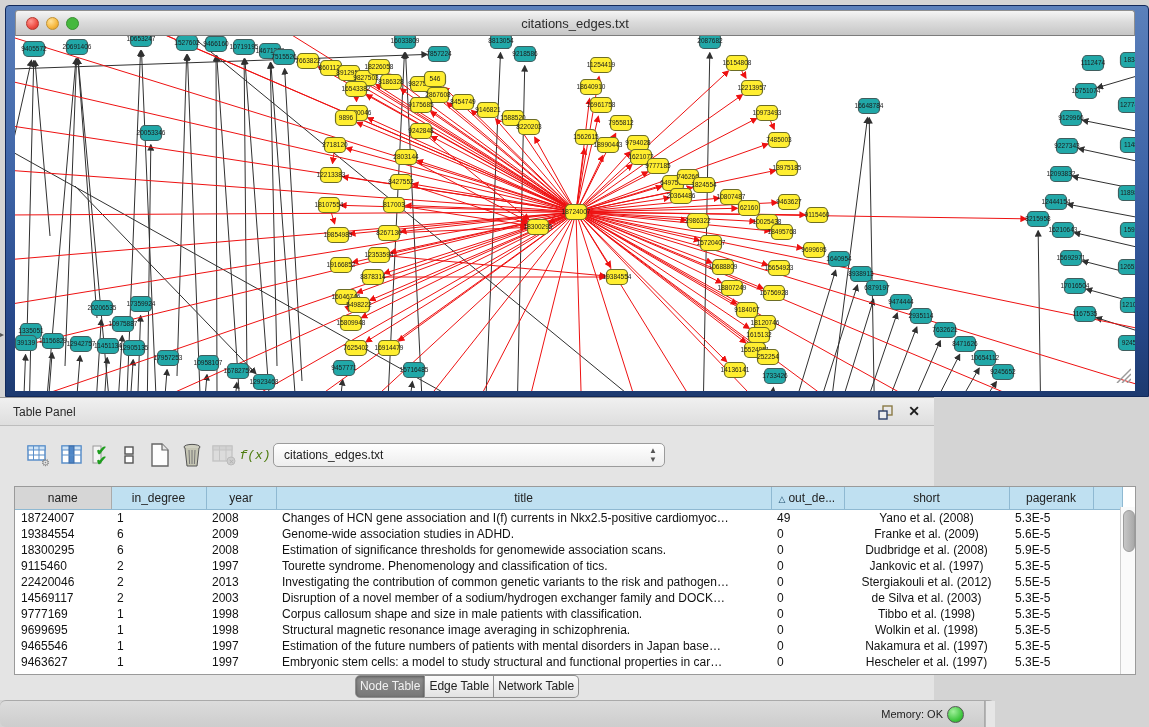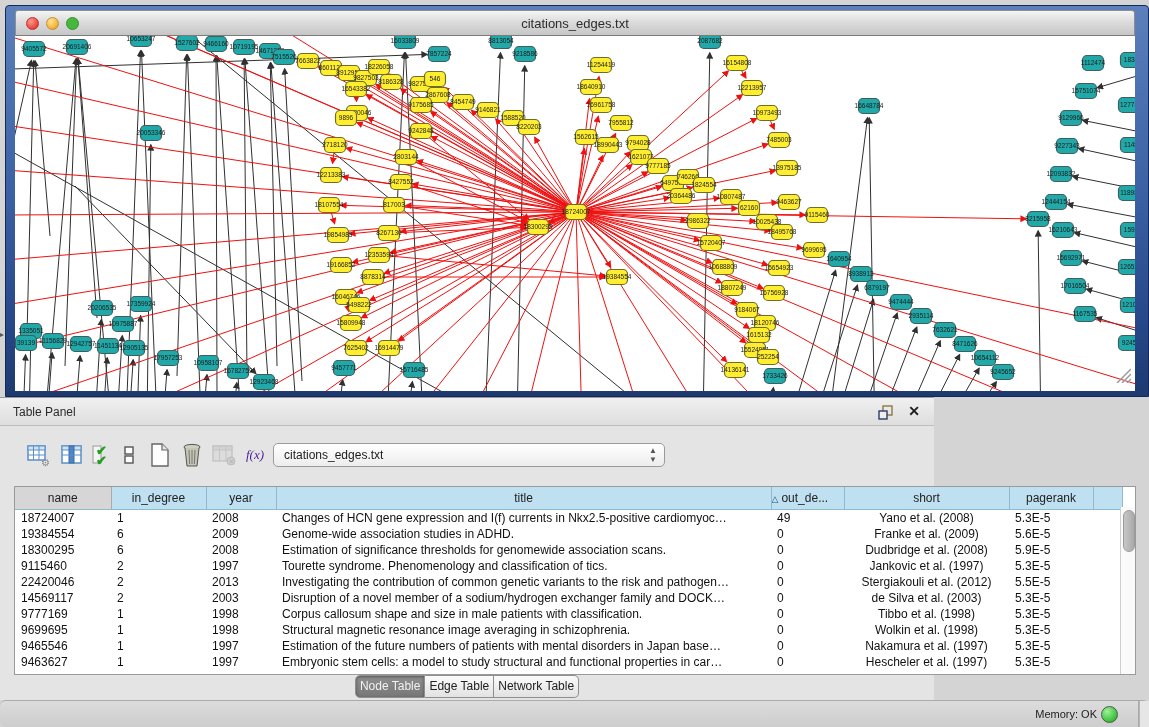--- a/index.html
+++ b/index.html
@@ -37,21 +37,21 @@
   .panel-header{position:absolute;left:0;top:0;width:100%;height:28px;
     background:linear-gradient(180deg,#f0f0f0,#dedede);border-bottom:1px solid #bdbdbd;box-sizing:border-box;}
   .panel-header .ptitle{position:absolute;left:13px;top:7px;font-size:12px;color:#2a2a2a;}
   .float-ic{position:absolute;right:40px;top:6px;width:17px;height:17px;cursor:pointer;}
   .close-ic{position:absolute;right:14px;top:5px;font-size:14px;font-weight:bold;color:#1c1c1c;cursor:pointer;}
 
   .toolbar{position:absolute;left:0;top:28px;width:100%;height:58px;}
   .tbtn{position:absolute;top:14px;width:30px;height:30px;display:flex;align-items:center;
     justify-content:center;cursor:pointer;}
   .tbtn.disabled{opacity:.55;cursor:default;}
-  .fxtxt{font-family:Liberation Serif, serif;font-style:italic;font-size:13px;color:#4c1d95;}
+  .fxtxt{font-family:Liberation Mono, monospace;font-style:italic;font-size:13px;color:#4d7c0f;}
   .combo{position:absolute;left:273px;top:17px;width:392px;height:24px;box-sizing:border-box;
     background:linear-gradient(180deg,#ffffff,#ededed);border:1px solid #9b9b9b;border-radius:5px;
     font-size:12px;color:#1c1c1c;line-height:22px;padding-left:10px;cursor:pointer;}
   .stepper{position:absolute;right:7px;top:2px;display:flex;flex-direction:column;line-height:9px;
     font-size:8px;color:#555;}
 
   .table-wrap{position:absolute;left:14px;top:88px;width:1122px;height:189px;background:#fff;
     border:1px solid #9a9a9a;box-sizing:border-box;overflow:hidden;}
   table.grid{border-collapse:collapse;table-layout:fixed;width:1107px;font-size:12px;color:#111;}
   table.grid th{height:20px;background:#bfe0f1;border-right:1px solid #8fb9d2;
@@ -69,21 +69,21 @@
   .tabs{position:absolute;left:0;right:0;top:277px;height:24px;display:flex;justify-content:center;}
   .seg{height:21px;line-height:21px;padding:0 4px;font-size:12px;color:#222;
     background:linear-gradient(180deg,#fbfbfb,#e2e2e2);border:1px solid #8f8f8f;border-left:none;
     cursor:pointer;}
   .seg:first-child{border-left:1px solid #8f8f8f;border-radius:5px 0 0 5px;}
   .seg:last-child{border-radius:0 5px 5px 0;}
   .seg.active{background:linear-gradient(180deg,#8f8f8f,#777);color:#f2f2f2;
     box-shadow:inset 0 1px 3px rgba(0,0,0,.4);}
 
   
-  .statusbar{position:absolute;left:0;top:700px;width:1149px;height:27px;
+  .statusbar{position:absolute;left:0;top:700px;width:995px;height:27px;
     background:linear-gradient(180deg,#dcdcdc,#cdcdcd);border-top:1px solid #aaa;box-sizing:border-box;border-radius:6px;}
   .mem{position:absolute;right:52px;top:7px;font-size:11px;color:#222;}
   .memdot{position:absolute;right:31px;top:5px;width:15px;height:15px;border-radius:50%;
     background:radial-gradient(circle at 35% 30%,#9ff09a,#3dc53d 65%,#2d9b2d);border:1px solid #555;}
   .sb-div{position:absolute;right:10px;top:0;bottom:0;width:1px;background:#aaa;}
   .sb-corner{position:absolute;right:0;top:0;bottom:0;width:9px;background:#e6e6e6;border-left:1px solid #b5b5b5;}
 </style>
 </head>
 <body>
 
@@ -928,32 +928,32 @@
             <col style="width: 165px;">
             <col style="width: 84px;">
             <col style="width: 29px;">
           </colgroup>
         <thead>
             <tr id="thead-row">
               <th class="gray">name</th>
               <th>in_degree</th>
               <th>year</th>
               <th>title</th>
-              <th style="text-align: left; padding-left: 0;"><span class="sortmark">△</span>out_de...</th>
+              <th style="text-align: left; padding-left: 7px;"><span class="sortmark">△</span>out_de...</th>
               <th>short</th>
               <th>pagerank</th>
               <th></th>
             </tr>
           </thead>
         <tbody id="tbody">
             <tr>
               <td class="al">18724007</td>
               <td class="al">1</td>
               <td class="al">2008</td>
-              <td class="al">Changes of HCN gene expression and I(f) currents in Nkx2.5-positive cardiomyoc…</td>
+              <td class="al">Changes of HCN gene association and I(f) currents in Nkx2.5-positive cardiomyoc…</td>
               <td class="al">49</td>
               <td class="ac">Yano et al. (2008)</td>
               <td class="al">5.3E-5</td>
               <td></td>
             </tr>
             <tr>
               <td class="al">19384554</td>
               <td class="al">6</td>
               <td class="al">2009</td>
               <td class="al">Genome-wide association studies in ADHD.</td>

